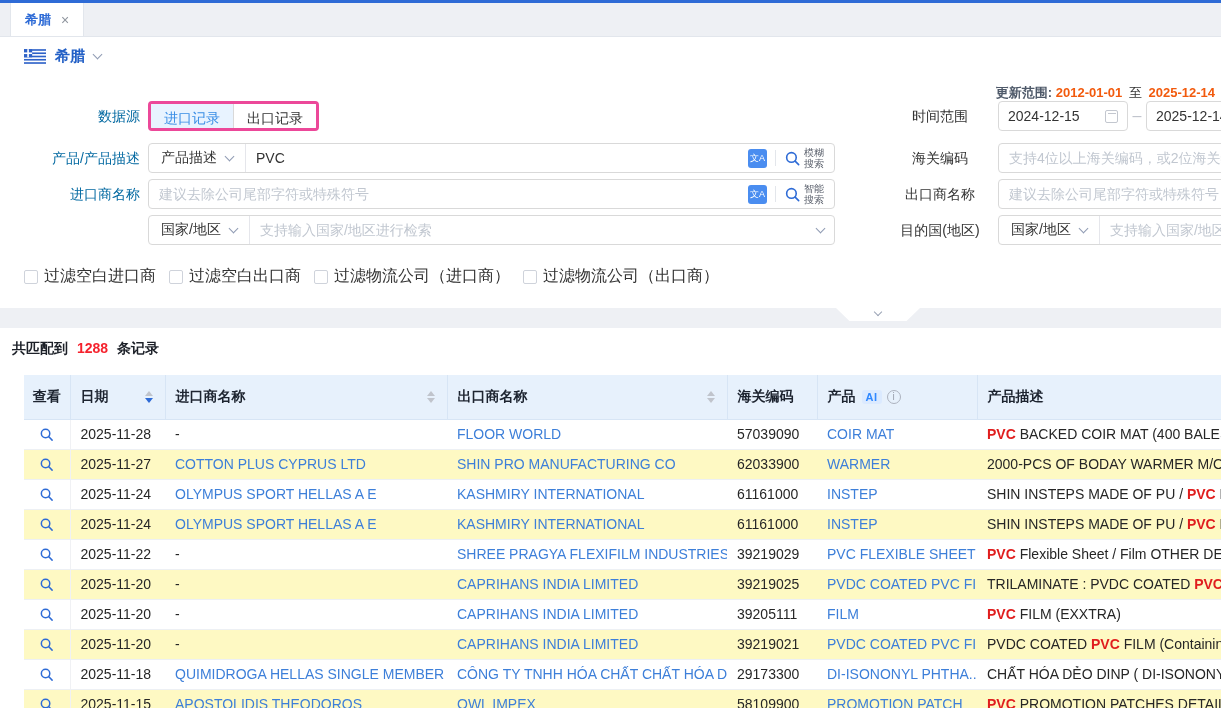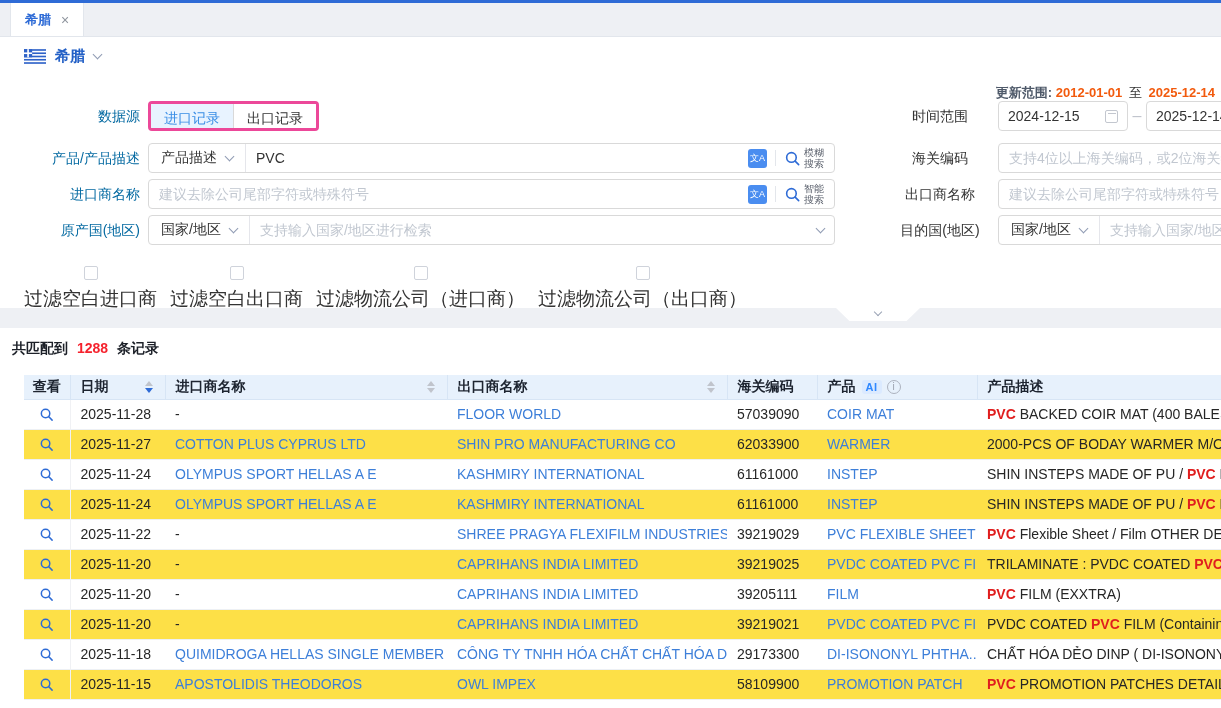--- a/index.html
+++ b/index.html
@@ -50,42 +50,42 @@
   .search-txt { font-size:10px; line-height:11px; color:#595f6b; }
 
   .date-box { position:absolute; height:30px; border:1px solid #d9d9d9; border-radius:4px; background:#fff;
     display:flex; align-items:center; padding:0 9px; font-size:14px; color:#333; }
   .cal { width:13px; height:13px; border:1.2px solid #c3c7cf; border-radius:2px; position:relative; margin-left:auto; }
   .cal::before { content:""; position:absolute; left:1.5px; right:1.5px; top:2.5px; height:1.2px; background:#c3c7cf; }
   .date-dash { position:absolute; left:1131px; top:101px; width:12px; height:30px; line-height:30px;
     text-align:center; color:#c0c4cc; }
 
   .cb-row { position:absolute; left:24px; top:266px; display:flex; gap:13px; align-items:center; }
-  .cb-item { display:flex; align-items:center; gap:6px; font-size:19px; color:#333; cursor:pointer;flex-direction:column; }
+  .cb-item { display:flex; align-items:center; gap:6px; font-size:16px; color:#333; cursor:pointer; }
   .cb-box { width:14px; height:14px; border:1px solid #cfd3db; border-radius:2px; background:#fff; flex:none; }
 
   
   .gray-band { position:absolute; left:0; top:308px; width:100%; height:20px; background:#eef0f4; }
   .notch { position:absolute; left:836px; top:308px; width:84px; height:13px; background:#fff;
     clip-path:polygon(0 0,100% 0,84% 100%,16% 100%); display:flex; align-items:flex-start; justify-content:center; cursor:pointer; }
   .notch .chev { border-color:#9aa3b5; width:6px; height:6px; margin-top:1px; }
 
   
   .results { position:absolute; left:0; top:328px; width:100%; height:380px; background:#fff; }
   .summary { position:absolute; left:12px; top:12px; font-size:14px; font-weight:700; color:#1d2129; }
   .summary .cnt { color:#f5222d; margin:0 5px; }
 
   table.grid { position:absolute; left:24px; top:47px; width:1197px; border-collapse:collapse; table-layout:fixed; }
-  .grid th { height:24px; background:#e7f1fc; font-size:14px; font-weight:700; color:#1d2430; text-align:left;
+  .grid th { height:44px; background:#e7f1fc; font-size:14px; font-weight:700; color:#1d2430; text-align:left;
     padding:0 0 0 10px; border-right:1px solid #d7e5f5; border-bottom:1px solid #d7e5f5; white-space:nowrap; }
   .grid th:last-child { border-right:none; }
   .grid th .th-flex { display:flex; align-items:center; }
   .grid td { height:30px; font-size:14px; color:#262626; padding:0 6px 0 10px;
     border-bottom:1px solid #edf0f4; white-space:nowrap; overflow:hidden; }
-  .grid tr.alt td { background:#fde047; }
+  .grid tr.alt td { background:#fef9c3; }
   .grid td.view-td, .grid th.view-th { text-align:center; padding:0; border-right:1px solid #f0f1f4; }
   .grid th.view-th { border-right:1px solid #d7e5f5; }
   .lnk { color:#3d7fd9; cursor:pointer; }
   .plain { color:#262626; }
   .hl { color:#e01e1e; font-weight:700; }
 
   .caret { display:inline-flex; flex-direction:column; gap:2px; margin-left:auto; margin-right:12px; cursor:pointer; }
   .caret i { width:0; height:0; border-left:4px solid transparent; border-right:4px solid transparent; display:block; }
   .caret .up { border-bottom:5px solid #c0c4cc; }
   .caret .down { border-top:5px solid #c0c4cc; }
@@ -197,21 +197,20 @@
         </span>
       </span>
     </div>
   </div>
 
   <div class="f-label-r" style="top:179px">出口商名称</div>
   <div class="ipt-group" style="left:998px;top:179px;width:260px">
     <input class="raw" placeholder="建议去除公司尾部字符或特殊符号" style="">
   </div>
 
-  <div class="f-label" style="left:0;top:215px">原产国(地区)</div>
   <div class="ipt-group" style="left:148px;top:215px;width:687px">
     <div class="ipt-select">
       <span>国家/地区</span>
       <span class="chev"></span>
     </div>
     <input class="raw" placeholder="支持输入国家/地区进行检索" style="">
     <div class="suffix">
       <span class="chev"></span>
     </div>
   </div>

